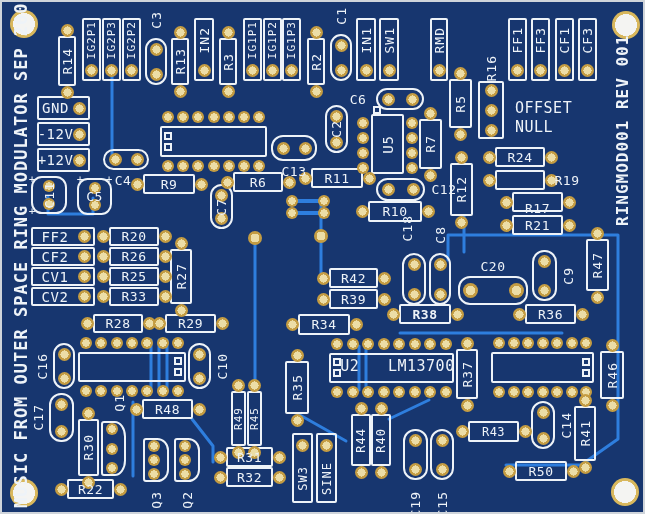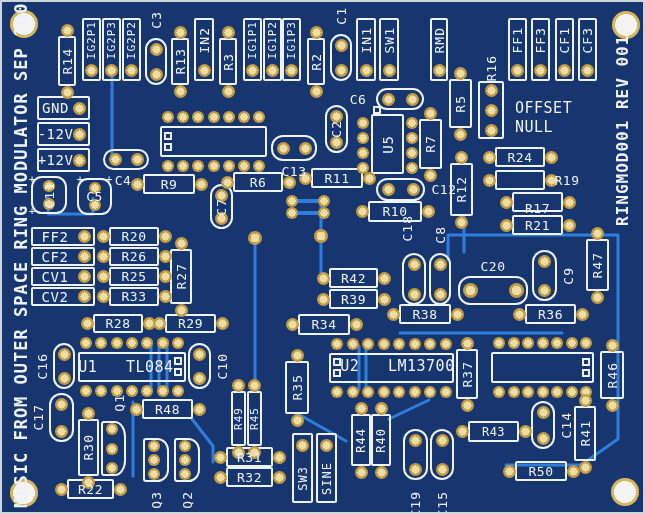--- a/index.html
+++ b/index.html
@@ -443,21 +443,21 @@
       <div class="outline" style="left: 523px; top: 302px; width: 51px; height: 20px;"></div>
       <div class="pad" style="left: 510.5px; top: 305.5px; width: 13px; height: 13px;"></div>
       <div class="pad" style="left: 573.5px; top: 305.5px; width: 13px; height: 13px;"></div>
       <div class="lwrap" style="left: 523px; top: 302px; width: 51px; height: 20px;">
         <span class="htext" style="font-size: 13px;">R36</span>
       </div>
       <div class="outline" style="left: 397px; top: 302px; width: 52px; height: 20px;"></div>
       <div class="pad" style="left: 384.5px; top: 305.5px; width: 13px; height: 13px;"></div>
       <div class="pad" style="left: 448.5px; top: 305.5px; width: 13px; height: 13px;"></div>
       <div class="lwrap" style="left: 397px; top: 302px; width: 52px; height: 20px;">
-        <span class="htext" style="font-size: 13px;">R38</span>
+        <span class="htext" style="font-size: 13px; font-weight: bold;">R38</span>
       </div>
       <div class="outline" style="left: 327px; top: 266px; width: 49px; height: 20px;"></div>
       <div class="pad" style="left: 314.5px; top: 269.5px; width: 13px; height: 13px;"></div>
       <div class="pad" style="left: 375.5px; top: 269.5px; width: 13px; height: 13px;"></div>
       <div class="lwrap" style="left: 327px; top: 266px; width: 49px; height: 20px;">
         <span class="htext" style="font-size: 13px;">R42</span>
       </div>
       <div class="outline" style="left: 327px; top: 287px; width: 49px; height: 20px;"></div>
       <div class="pad" style="left: 314.5px; top: 290.5px; width: 13px; height: 13px;"></div>
       <div class="pad" style="left: 375.5px; top: 290.5px; width: 13px; height: 13px;"></div>
@@ -486,23 +486,20 @@
       <div class="pad" style="left: 124px; top: 335px; width: 12px; height: 12px;"></div>
       <div class="pad" style="left: 124px; top: 383px; width: 12px; height: 12px;"></div>
       <div class="pad" style="left: 139.333px; top: 335px; width: 12px; height: 12px;"></div>
       <div class="pad" style="left: 139.333px; top: 383px; width: 12px; height: 12px;"></div>
       <div class="pad" style="left: 154.667px; top: 335px; width: 12px; height: 12px;"></div>
       <div class="pad" style="left: 154.667px; top: 383px; width: 12px; height: 12px;"></div>
       <div class="pad" style="left: 170px; top: 335px; width: 12px; height: 12px;"></div>
       <div class="pad" style="left: 170px; top: 383px; width: 12px; height: 12px;"></div>
       <div class="p1sq" style="left: 172px; top: 355px; width: 8px; height: 8px;"></div>
       <div class="p1sq" style="left: 172px; top: 366px; width: 8px; height: 8px;"></div>
-      <div class="lwrap" style="left: 80px; top: 350px; width: 88px; height: 30px;">
-        <span class="htext" style="font-size: 15px;">U1   TL084</span>
-      </div>
       <div class="oval" style="left: 186px; top: 341px; width: 23px; height: 46px;"></div>
       <div class="pad" style="left: 191px; top: 345.5px; width: 13px; height: 13px;"></div>
       <div class="pad" style="left: 191px; top: 369.5px; width: 13px; height: 13px;"></div>
       <div class="lwrap" style="left: 211px; top: 341.5px; width: 18px; height: 45px;">
         <span class="vtext" style="font-size: 13px;">C10</span>
       </div>
       <div class="oval" style="left: 47px; top: 391px; width: 25px; height: 49px;"></div>
       <div class="pad" style="left: 53px; top: 395.5px; width: 13px; height: 13px;"></div>
       <div class="pad" style="left: 53px; top: 422.5px; width: 13px; height: 13px;"></div>
       <div class="lwrap" style="left: 27px; top: 393px; width: 18px; height: 45px;">

